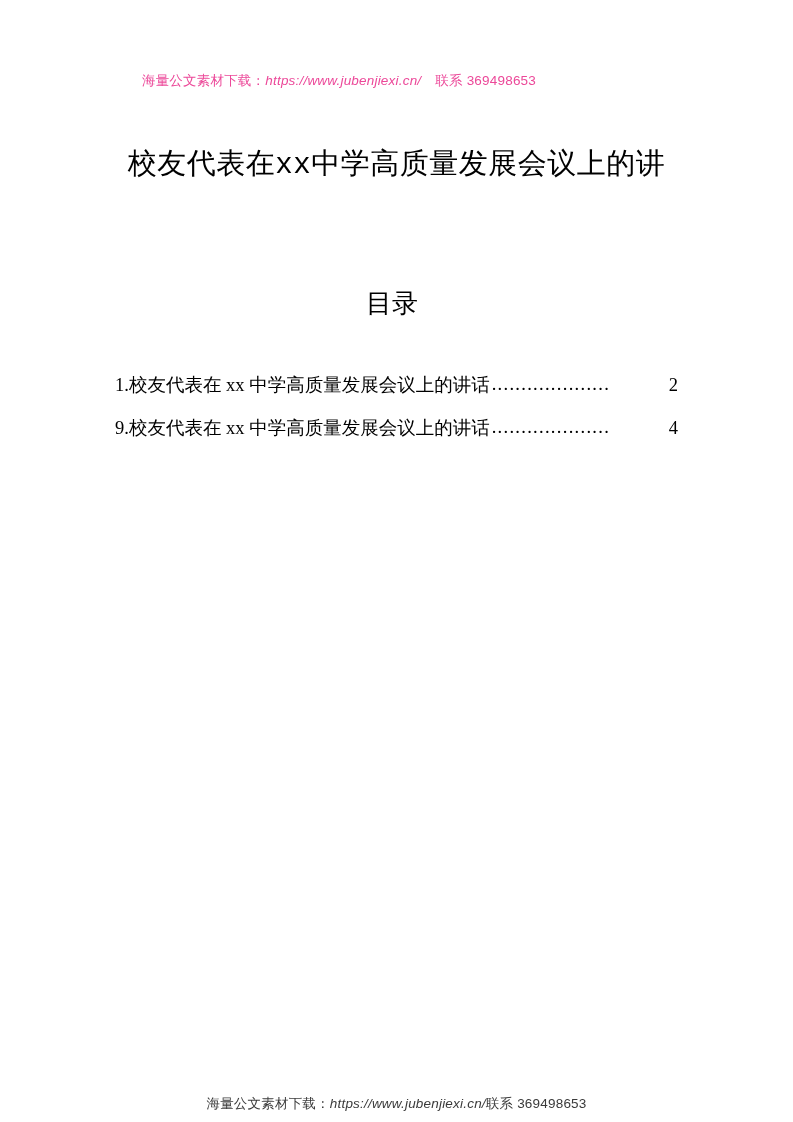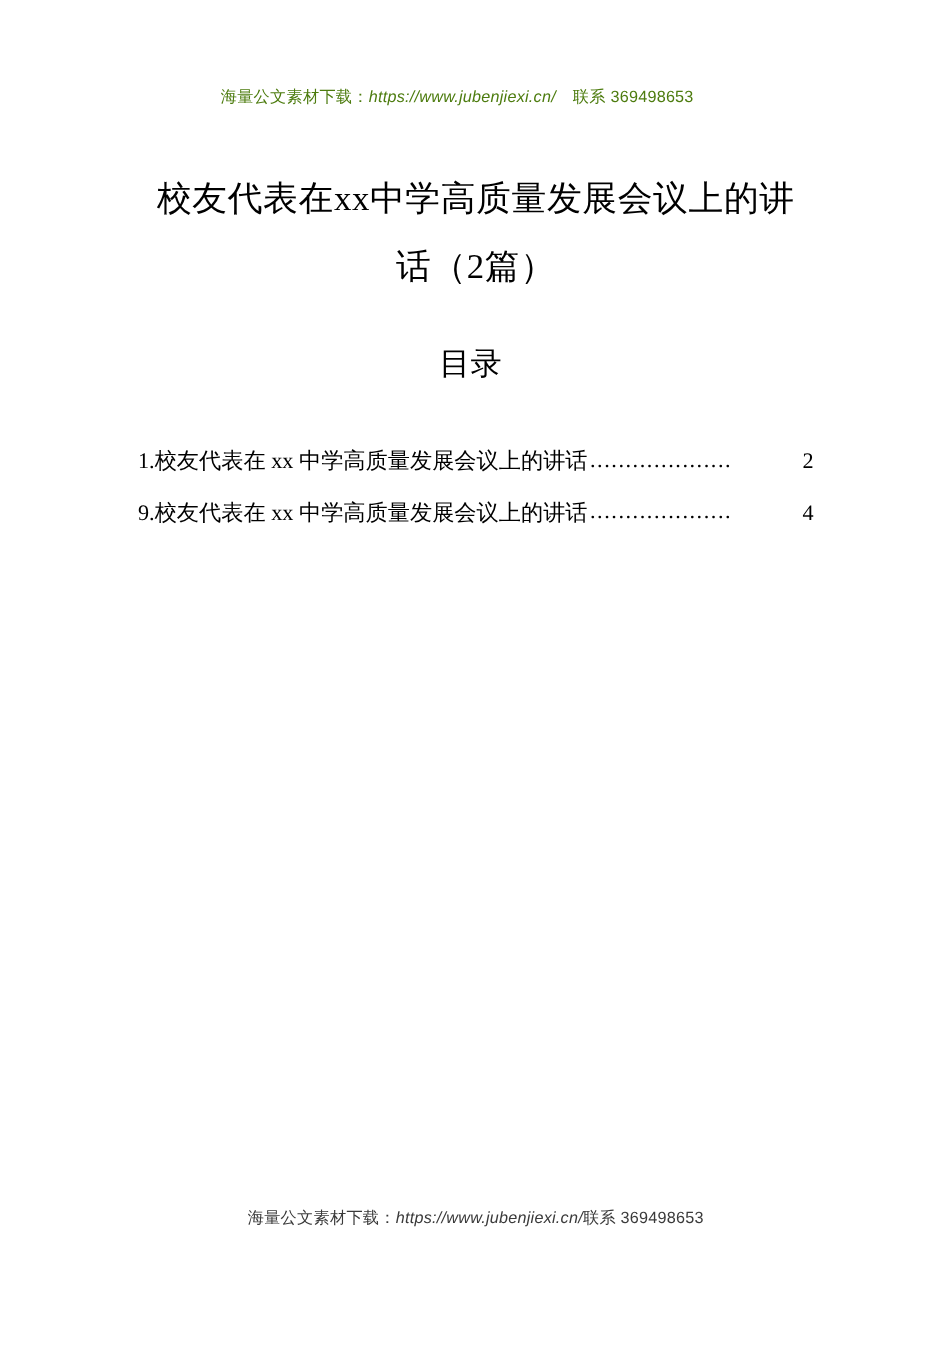--- a/index.html
+++ b/index.html
@@ -21,40 +21,39 @@
     box-sizing: border-box;
   }
   .header-note {
     position: absolute;
     top: 72px;
     left: 0;
     width: 678px;
     text-align: center;
     font-family: "Liberation Sans", sans-serif;
     font-size: 13.5px;
-    color: #4d7c0f;
+    color: #ec4899;
     letter-spacing: 0.2px;
-    margin-left: 42px;
   }
   .header-note .url {
     font-style: italic;
   }
   .header-note .gap {
     display: inline-block;
     width: 14px;
   }
   .doc-title {
     position: absolute;
     top: 138px;
     left: 110px;
     width: 573px;
     text-align: center;
     font-size: 29px;
     line-height: 1.95;
-    font-family: Liberation Serif, serif;
+    font-family: Liberation Mono, monospace;
     letter-spacing: 0.5px;
   }
   .toc-heading {
     position: absolute;
     top: 286px;
     left: 0;
     width: 784px;
     text-align: center;
     font-size: 26px;
     font-family: "Liberation Serif", serif;
@@ -85,21 +84,21 @@
     color: #000;
     position: relative;
     top: -1px;
   }
   .toc-entry .page-no {
     flex: 0 0 auto;
     padding-left: 2px;
   }
   .footer-note {
     position: absolute;
-    top: 1006px;
+    top: 1095px;
     left: 0;
     width: 793px;
     text-align: center;
     font-family: "Liberation Sans", sans-serif;
     font-size: 13.5px;
     color: #3a3a3a;
     letter-spacing: 0.2px;
   }
   .footer-note .url {
     font-style: italic;
@@ -109,21 +108,20 @@
 <body>
 
 <div class="page">
 
   <div class="header-note">
     <span>海量公文素材下载：</span><span class="url">https://www.jubenjiexi.cn/</span><span class="gap"></span><span>联系 369498653</span>
   </div>
 
   <div class="doc-title">
     <div>校友代表在xx中学高质量发展会议上的讲</div>
-    <div>话（2篇）</div>
   </div>
 
   <div class="toc-heading">目录</div>
 
   <div class="toc-list">
     <div class="toc-entry">
       <span class="label">1.校友代表在 xx 中学高质量发展会议上的讲话</span>
       <span class="leader">....................</span>
       <span class="page-no">2</span>
     </div>

